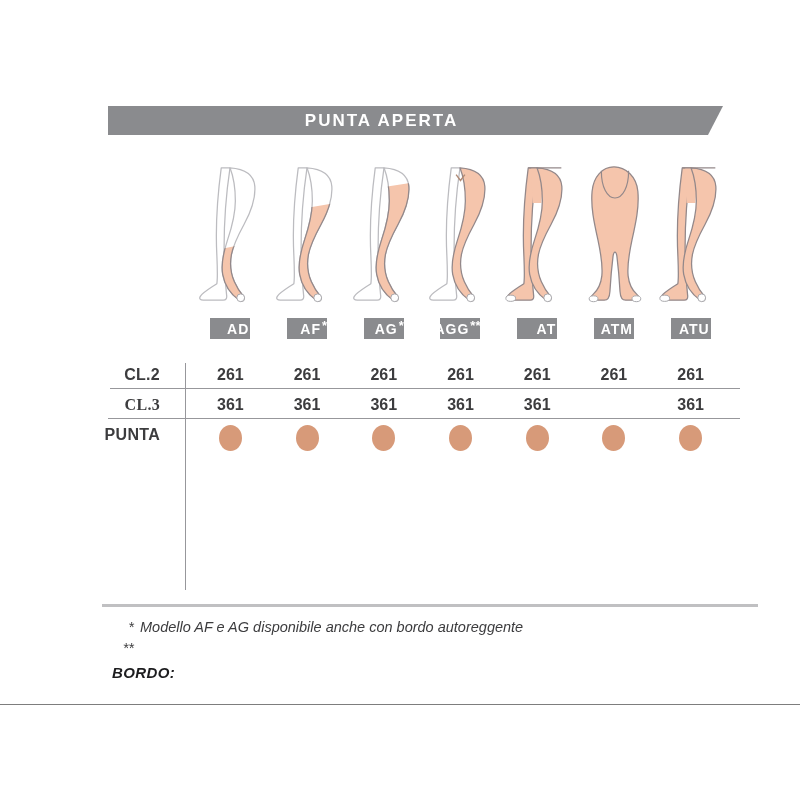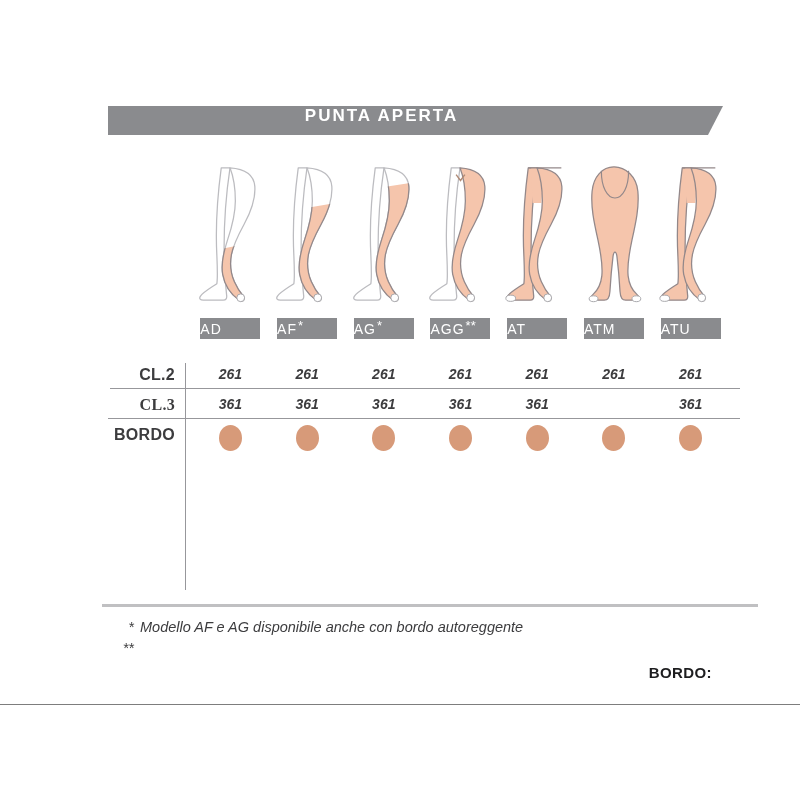--- a/index.html
+++ b/index.html
@@ -9,72 +9,72 @@
     font-family:"Liberation Sans", sans-serif;
     color:var(--text-dark, #3c3c3e);
   }
   .abs { position:absolute; }
 
   
   .banner {
     left:108px; top:106px; width:615px; height:29px;
     background:var(--banner-gray, #8a8b8e);
     clip-path:polygon(0 0, 100% 0, calc(100% - 15px) 100%, 0 100%);
-    display:flex; align-items:flex-start; justify-content:center;
+    display:flex; align-items:center; justify-content:center;
     padding-right:68px;
   }
   .banner-title {
     color:#ffffff; font-weight:bold; font-size:17px; letter-spacing:2px;
   }
 
   
   .cols {
     left:192px; width:537px;
     display:grid; grid-template-columns:repeat(7,1fr); justify-items:center;
   }
   .legs-row  { top:162px; height:146px; align-items:end; }
   .legs-row .cell { width:74px; height:146px; display:flex; align-items:flex-end; justify-content:center; }
   .legs-row svg { display:block; }
 
   .labels-row { top:318px; }
   .model-tag {
-    width:60px; height:21px;
+    width:40px; height:21px;
     background:var(--banner-gray, #8a8b8e);
-    color:#fff; font-weight:normal; font-size:14px; letter-spacing:1px;
-    display:flex; align-items:center; justify-content:flex-start;
+    color:#fff; font-weight:bold; font-size:14px; letter-spacing:1px;
+    display:flex; align-items:center; justify-content:flex-end;
   }
   .model-tag .ast { font-size:13px; position:relative; top:-3px; margin-left:1px; letter-spacing:0; }
 
-  .num-row { font-weight:bold; font-size:14px;font-style:italic; }
+  .num-row { font-weight:bold; font-size:16px; }
   .cl2-row { top:366px; }
   .cl3-row { top:396px; }
   .dots-row { top:425px; }
   .dot {
     width:23px; height:26px; border-radius:50%;
     background:var(--dot-salmon, #d79a79);
   }
 
   
-  .rowlabel { left:95px; width:80px; text-align:right; font-weight:bold; font-size:16px; letter-spacing:0.3px; }
+  .rowlabel { left:80px; width:80px; text-align:right; font-weight:bold; font-size:16px; letter-spacing:0.3px; }
   .rl-cl2 { top:366px; }
   .rl-cl3 { top:396px;font-family:Liberation Serif, serif; }
   .rl-colori { top:426px; }
   .vline  { left:185px; top:363px; width:1px; height:227px; background:var(--line-gray, #97979b); }
   .hline1 { left:110px; top:388px; width:630px; height:1px; background:var(--line-gray, #97979b); }
   .hline2 { left:108px; top:418px; width:632px; height:1px; background:var(--line-gray, #97979b); }
   .thickline { left:102px; top:604px; width:656px; height:3px; background:#c0c0c2; }
   .fullline  { left:0; top:704px; width:800px; height:1px; background:#7d7d7d; }
 
   
   .notes { left:118px; top:617px; font-style:italic; font-size:14.5px; }
   .note { display:flex; line-height:21px; }
   .note .marker { width:16px; text-align:right; margin-right:6px; }
 
   
-  .bordo { left:112px; top:664px; width:600px; text-align:right; font-size:15px; line-height:18px; color:#1d1d1f; }
+  .bordo { left:112px; top:664px; width:600px; text-align:left; font-size:15px; line-height:18px; color:#1d1d1f;font-style:italic; }
   .bordo-title { font-weight:bold; letter-spacing:0.4px; }
 
   
   .leg-unc { fill:#ffffff; stroke:#bcbcc0; stroke-width:1.3; stroke-linejoin:round; }
   .leg-cov { fill:var(--stocking-fill, #f5c5ac); stroke:#93888a; stroke-width:1.3; stroke-linejoin:round; }
   .leg-flat { fill:var(--stocking-fill, #f5c5ac); stroke:none; }
   .toe { fill:#ffffff; stroke:#a7a7ab; stroke-width:1; }
   .detail-line { fill:none; stroke:#93888a; stroke-width:1.2; }
   .arrow-line { fill:none; stroke:#b08a75; stroke-width:1.4; }
 </style>
@@ -189,21 +189,21 @@
       <span class="ast"></span>
     </div>
   <div class="model-tag">
       <span>ATU</span>
       <span class="ast"></span>
     </div>
 </div>
 
 <div class="abs rowlabel rl-cl2">CL.2</div>
 <div class="abs rowlabel rl-cl3">CL.3</div>
-<div class="abs rowlabel rl-colori">BORDO</div>
+<div class="abs rowlabel rl-colori">PUNTA</div>
 
 <div class="abs vline"></div>
 <div class="abs hline1"></div>
 <div class="abs hline2"></div>
 <div class="abs thickline"></div>
 <div class="abs fullline"></div>
 
 <div class="abs cols num-row cl2-row">
   <span>261</span>
   <span>261</span>

